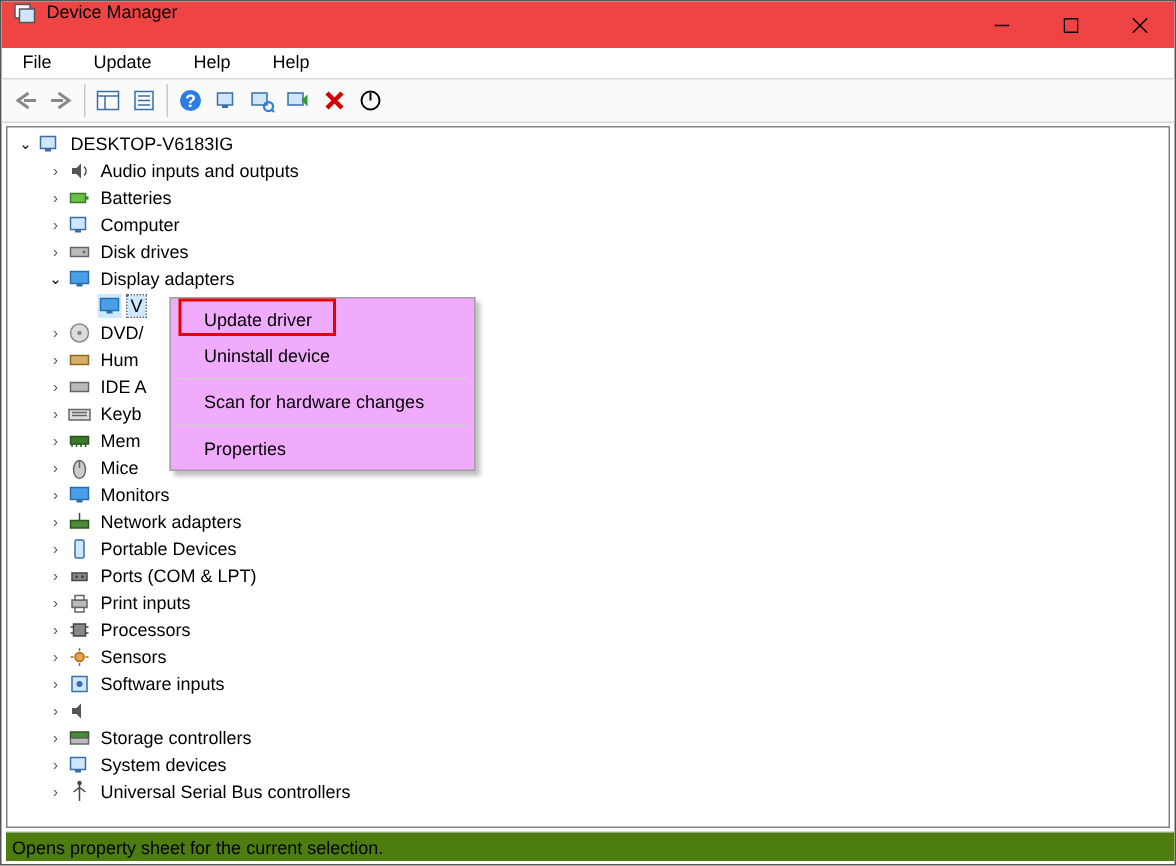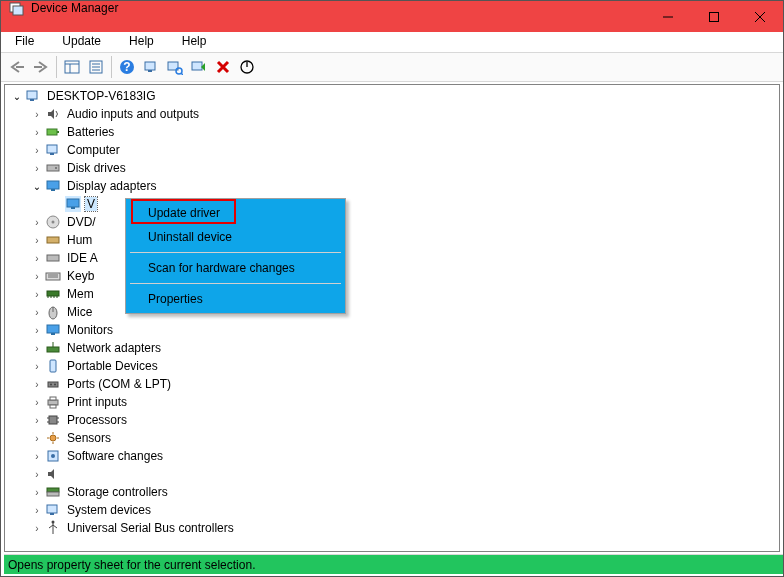--- a/index.html
+++ b/index.html
@@ -19,26 +19,26 @@
 .row { display: flex; align-items: center; height: 18px; white-space: nowrap; }
 .row .chev { width: 16px; display: flex; align-items: center; justify-content: center; color: #555; font-size: 10px; }
 .row .chev.open { color: #000; }
 .row .ic { width: 16px; height: 16px; margin-right: 4px; display: flex; align-items: center; justify-content: center; }
 .row .lbl { padding: 0 2px; }
 .row.sel .lbl { background: #cde8ff; outline: 1px dotted #666; }
 .row.sel .ic { background: #cde8ff; }
 .depth0 { padding-left: 4px; }
 .depth1 { padding-left: 24px; }
 .depth2 { padding-left: 44px; }
-.ctxmenu { position: absolute; left: 108px; top: 113px; width: 221px; background: #0ea5e9; border: 1px solid #a0a0a0; box-shadow: 3px 3px 3px rgba(0,0,0,0.25); padding: 2px; margin-left: 12px; }
+.ctxmenu { position: absolute; left: 108px; top: 113px; width: 204px; background: #f0abfc; border: 1px solid #a0a0a0; box-shadow: 3px 3px 3px rgba(0,0,0,0.25); padding: 2px; }
 .ctxmenu .citem { height: 24px; display: flex; align-items: center; padding: 0 20px; }
 .ctxmenu .citem.bold { font-weight: 400; }
 .ctxmenu .csep { height: 1px; background: #d0d0d0; margin: 3px 2px; }
 .ctxmenu .highlight-box { position: absolute; left: 5px; top: 0px; width: 105px; height: 25px; border: 2px solid #e60000; pointer-events: none; }
-.statusbar { position: absolute; left: 3px; right: 0; bottom: 2px; height: 20px; border-top: 1px solid #d8d8d8; display: flex; align-items: center; padding: 0 4px; background: #22c55e; }
+.statusbar { position: absolute; left: 3px; right: 0; bottom: 2px; height: 20px; border-top: 1px solid #d8d8d8; display: flex; align-items: center; padding: 0 4px; background: #4d7c0f; }
 svg { display: block; }
 </style>
 </head>
 <body>
 
 <div class="titlebar">
   <span class="appicon">
     <svg width="16" height="16" viewBox="0 0 16 16">
         <rect x="1" y="2" width="10" height="9" fill="#fff" stroke="#555"></rect>
         <rect x="4" y="5" width="10" height="9" fill="#cfe6ff" stroke="#555"></rect>
@@ -349,21 +349,21 @@
         <span class="lbl">Sensors</span>
       </div>
     <div class="row depth1">
         <span class="chev">›</span>
         <span class="ic">
           <svg width="16" height="16">
             <rect x="3" y="3" width="10" height="10" fill="#cfe6ff" stroke="#3a6ea5"></rect>
             <circle cx="8" cy="8" r="2" fill="#3a6ea5"></circle>
           </svg>
         </span>
-        <span class="lbl">Software changes</span>
+        <span class="lbl">Software inputs</span>
       </div>
     <div class="row depth1">
         <span class="chev">›</span>
         <span class="ic">
           <svg width="16" height="16">
             <path d="M3 6 L6 6 L9 3 L9 13 L6 10 L3 10 Z" fill="#555"></path>
           </svg>
         </span>
       </div>
     <div class="row depth1">

